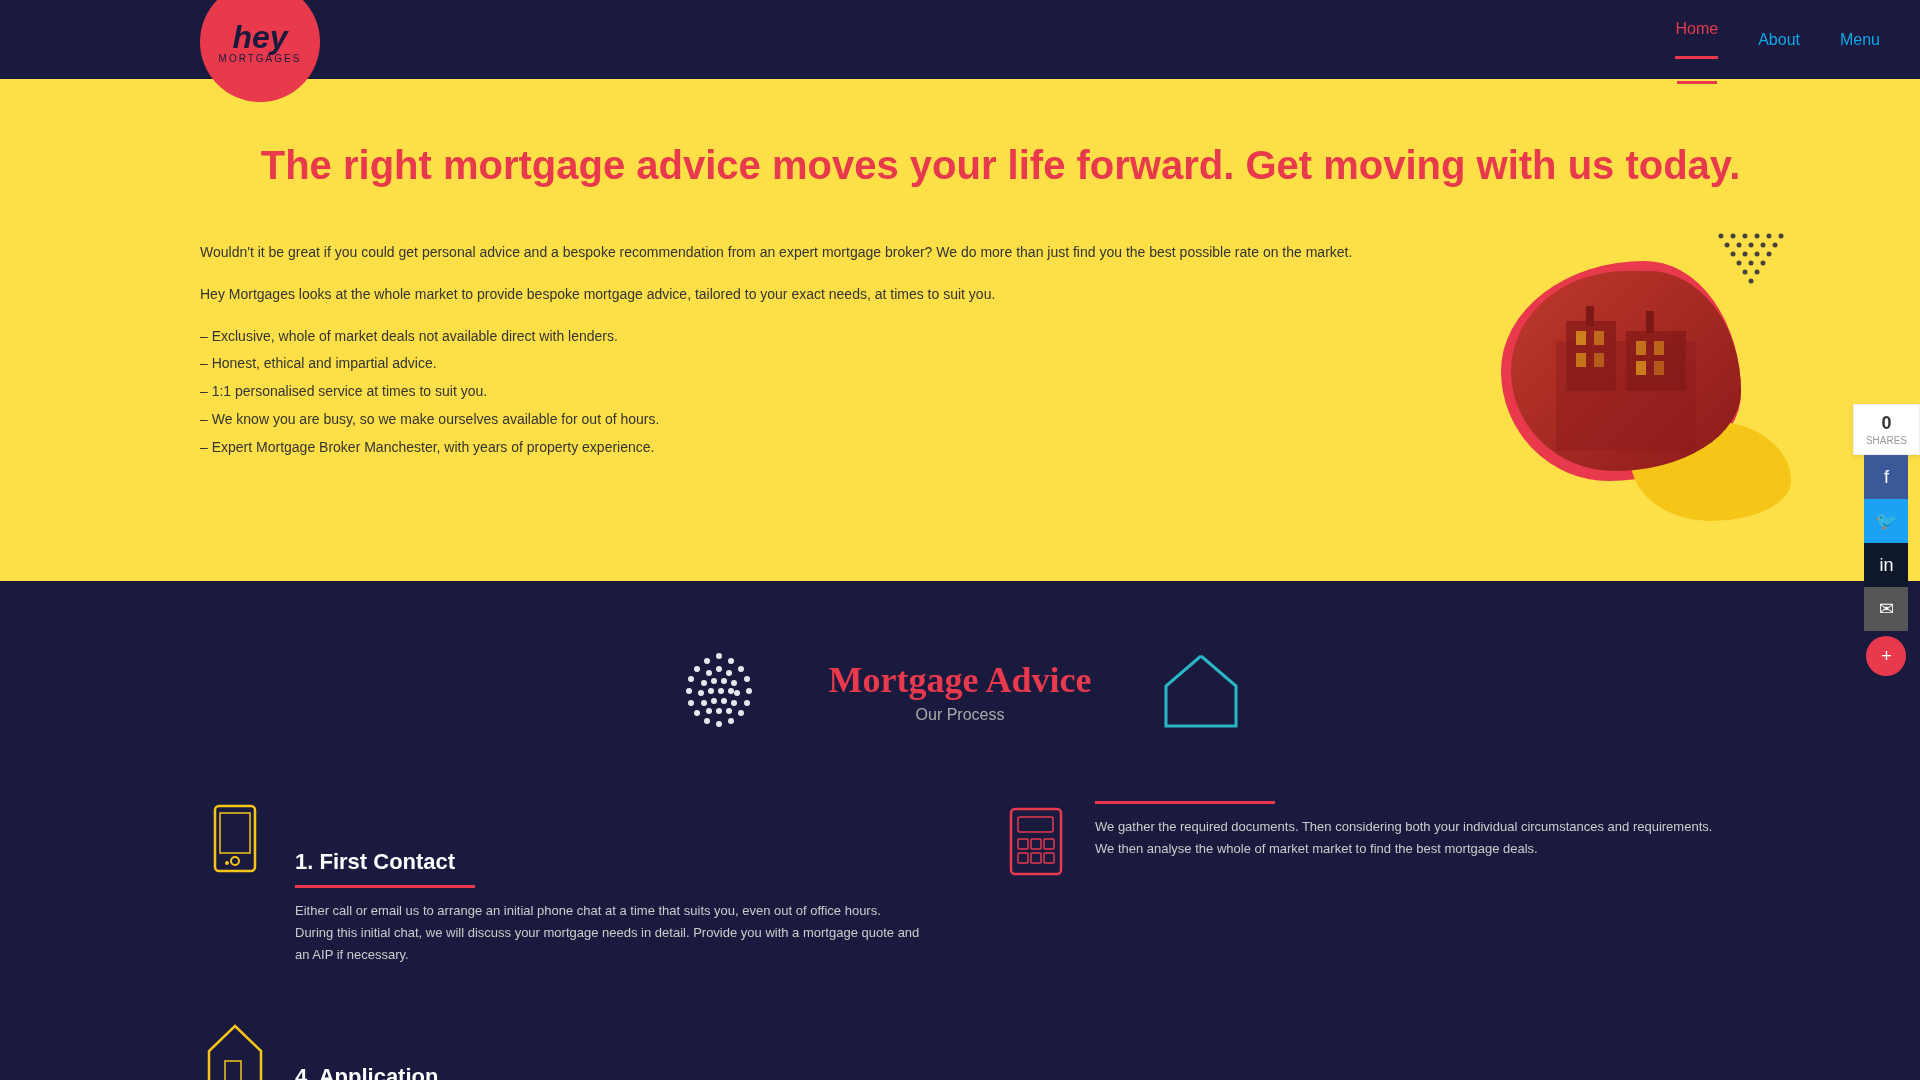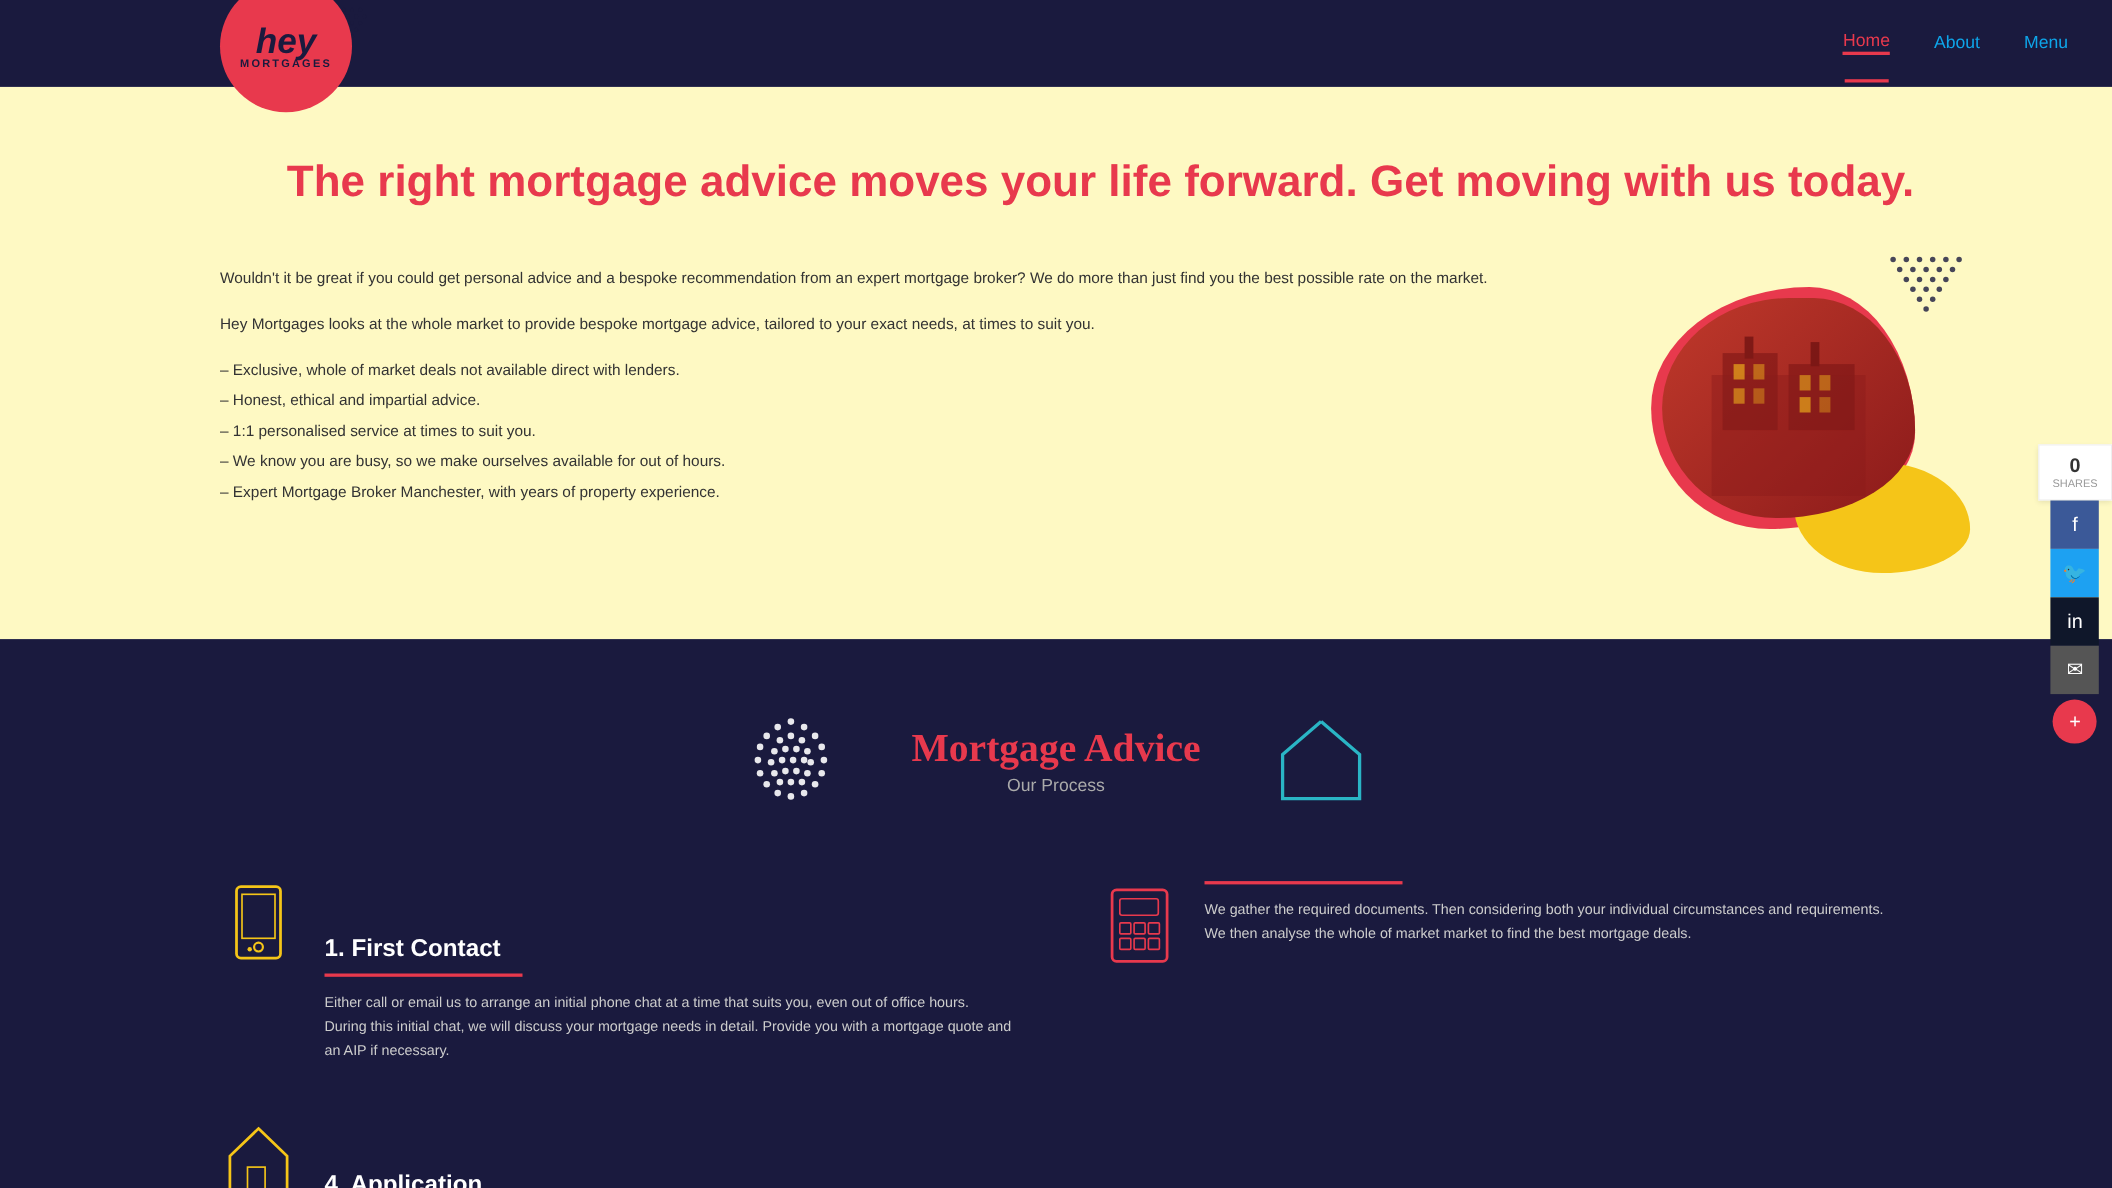--- a/index.html
+++ b/index.html
@@ -38,21 +38,21 @@
     }
     .logo-hey {
       font-size: 32px;
       font-weight: 900;
       color: #1a1a3e;
       line-height: 1;
       font-style: italic;
     }
     .logo-mortgages {
       font-size: 10px;
-      font-weight: 700;
+      font-weight: 400;
       color: #1a1a3e;
       letter-spacing: 2px;
       text-transform: uppercase;
     }
     .logo-dots {
       position: absolute;
       top: 2px;
       left: 290px;
       width: 60px;
       height: 40px;
@@ -65,26 +65,26 @@
     .nav-item {
       color: #0ea5e9;
       text-decoration: none;
       font-size: 16px;
       font-weight: 500;
       cursor: pointer;
     }
     .nav-item.active {
       color: #e8394d;
       border-bottom: 3px solid #e8394d;
-      padding-bottom: 0;
+      padding-bottom: 18px;
     }
 
     
     .hero {
-      background: #fef9c3;
+      background: #fde047;
       padding: 60px 119px 60px 200px;
       min-height: 460px;
     }
     .hero-title {
       text-align: center;
       font-size: 40px;
       font-weight: 700;
       color: #e8394d;
       line-height: 1.3;
       margin-bottom: 50px;

